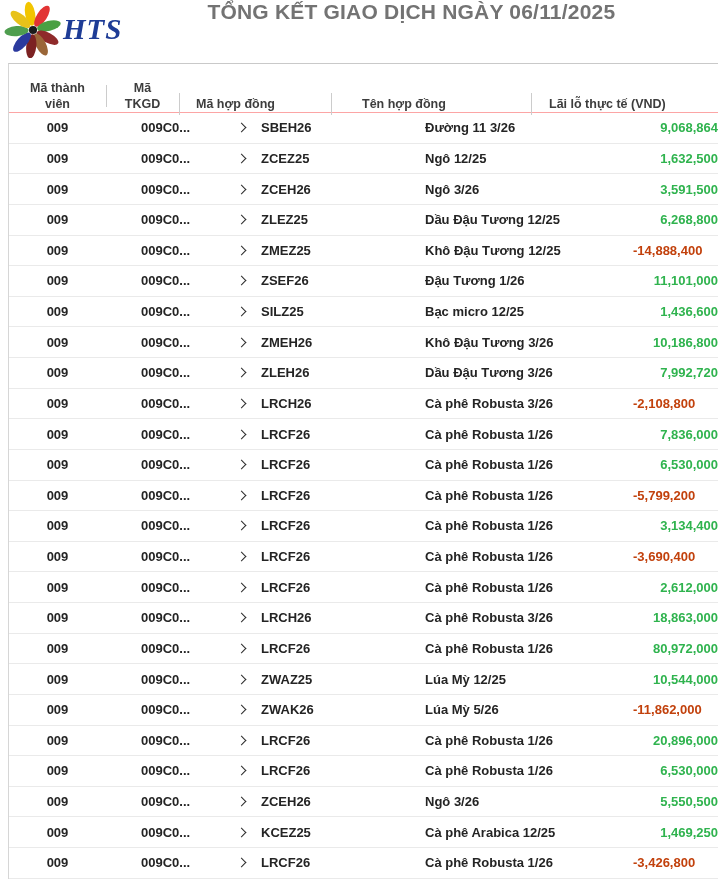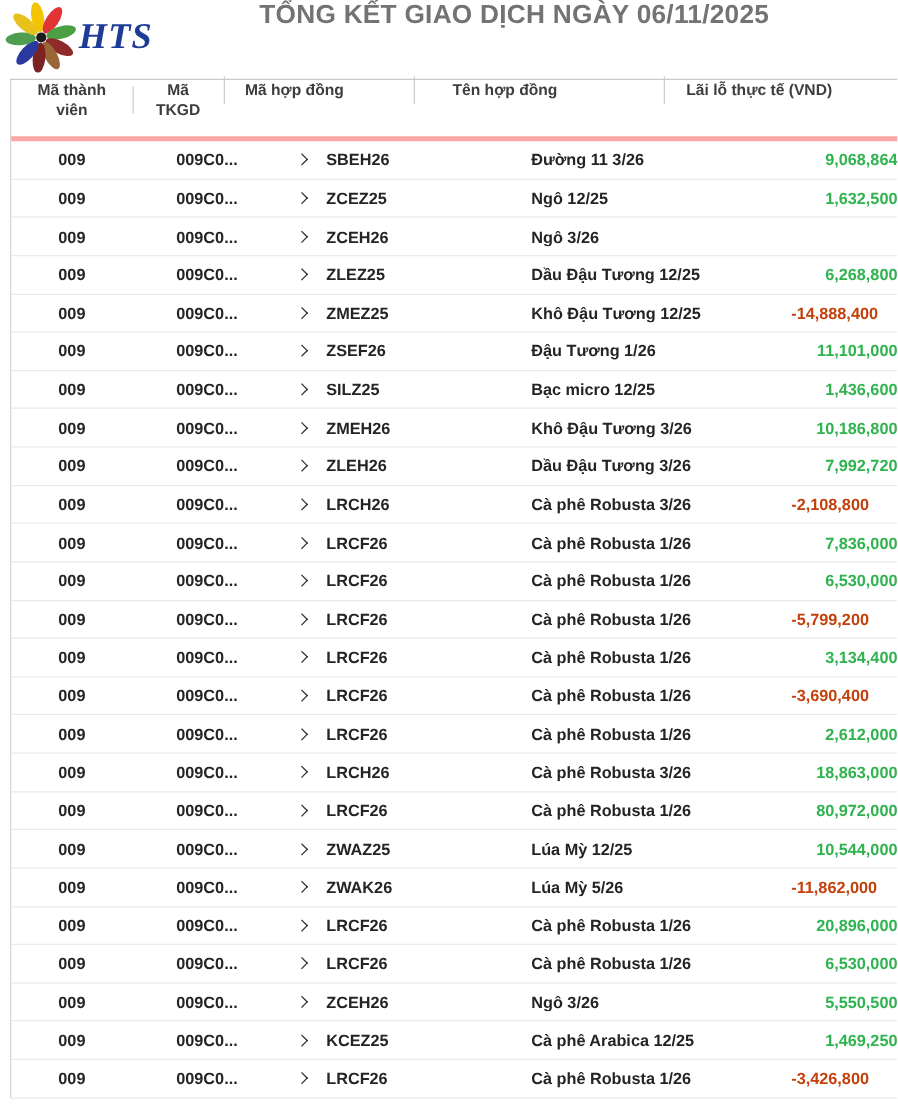--- a/index.html
+++ b/index.html
@@ -11,21 +11,21 @@
   .logo { display:flex; align-items:center; margin-left:4px; }
   .logo svg { width:58px; height:58px; display:block; }
   .logo-text { font-family:"Liberation Serif", serif; font-style:italic; font-weight:bold;
                font-size:29px; color:#1e3c96; margin-left:1px; letter-spacing:1px; }
   .page-title { font-size:21px; font-weight:bold; color:#737373; margin-left:85px;
                 letter-spacing:0.2px; white-space:nowrap; }
 
   
   .table { margin-left:8px; width:710px;
            border-top:1px solid #c9c9c9; border-left:1px solid #d6d6d6; }
-  .thead { display:flex; align-items:flex-start; height:49px; border-bottom:4px solid #fca5a5; }
+  .thead { display:flex; align-items:flex-end; height:49px; border-bottom:1px solid #fca5a5; }
   .th { font-size:12.5px; font-weight:bold; color:#3d3d3d; line-height:1.3; position:relative; }
   .th + .th::before { content:""; position:absolute; left:0; top:50%;
                       transform:translateY(-50%); width:1px; height:22px; background:#cccccc; }
   .w1 { width:97px;  text-align:center; padding:0 12px; }
   .w2 { width:73px;  text-align:center; padding:0 14px; }
   .w3 { width:152px; padding-left:17px; }
   .w4 { width:200px; padding-left:31px; }
   .w5 { flex:1;      padding-left:18px; }
 
   .row { display:flex; align-items:center; height:30.64px;
@@ -114,20 +114,21 @@
   </div>
 
   <div class="row">
     <div class="c w1">009</div>
     <div class="c w2">009C0...</div>
     <div class="c c3 w3">
       <span class="chev"></span>
       <span>ZCEH26</span>
     </div>
     <div class="c w4">Ngô 3/26</div>
+    <div class="c w5 pnl pos">3,591,500</div>
   </div>
 
   <div class="row">
     <div class="c w1">009</div>
     <div class="c w2">009C0...</div>
     <div class="c c3 w3">
       <span class="chev"></span>
       <span>ZLEZ25</span>
     </div>
     <div class="c w4">Dầu Đậu Tương 12/25</div>

